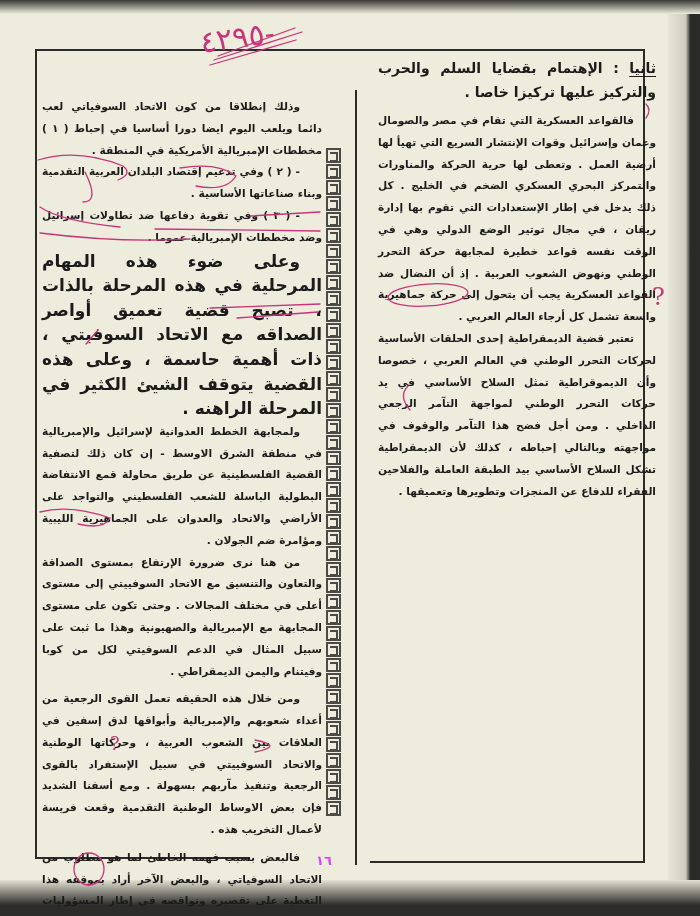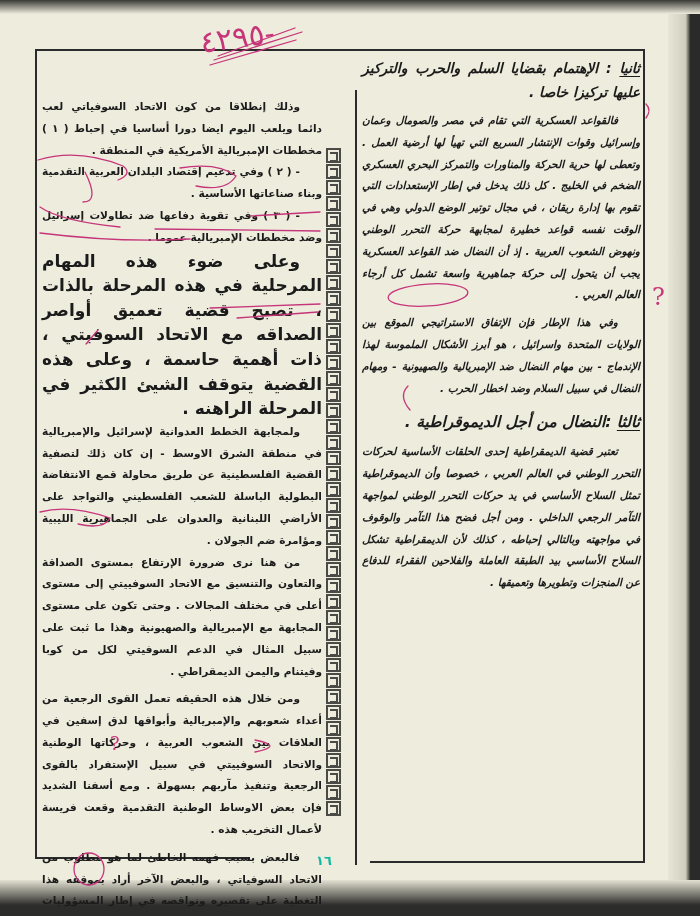--- a/index.html
+++ b/index.html
@@ -37,35 +37,35 @@
   .meander span::after {
     content:""; position:absolute; left:2px; top:2px; width:6px; height:6px;
     border-top:2px solid #4a4a46; border-right:2px solid #4a4a46; border-bottom:2px solid #4a4a46;
   }
 
   .col {
     position:absolute; direction:rtl; text-align:justify; color:#1b1b1b;
     font-family:"DejaVu Sans", sans-serif; font-weight:bold;
   }
   .col p { margin:0; }
-  .col-right { left:362px; top:56px; width:278px; font-size:10.6px; line-height:21.8px;font-style:italic; }
+  .col-right { left:378px; top:56px; width:278px; font-size:10.6px; line-height:21.8px; }
   .col-left { left:42px; top:90px; width:280px; font-size:10.6px; line-height:21.8px; }
 
   .heading { font-size:14px; line-height:24px; font-weight:bold; }
   .heading .lead { text-decoration:underline; text-underline-offset:3px; }
   .heading-mid { font-size:15.5px; line-height:30px; margin-top:8px !important; margin-bottom:4px !important; }
   .heading-mid .lead { text-decoration:underline; }
   .subheading { font-size:12px; line-height:20px; }
   .subheading .lead { text-decoration:underline; }
   .big { font-size:17px; line-height:24.6px; }
   .indent { text-indent:22px; }
   .gap { margin-top:6px !important; }
 
   .page-number {
-    position:absolute; left:316px; top:853px; font-size:13px; color:#14b8a6;
+    position:absolute; left:316px; top:853px; font-size:13px; color:#d946ef;
     font-family:"DejaVu Sans", sans-serif; font-weight:bold;
   }
 
   .annot { position:absolute; color:#c6357a; font-family:"DejaVu Serif", serif; }
   .annot-top { left:200px; top:20px; font-size:30px; transform:rotate(-8deg); letter-spacing:2px; }
   .annot-q1 { left:652px; top:283px; font-size:24px; }
   .annot-q2 { left:110px; top:733px; font-size:18px; }
   .annot-svg { position:absolute; left:0; top:0; width:700px; height:916px; pointer-events:none; }
 </style>
 </head>
@@ -124,31 +124,29 @@
     <span></span>
     <span></span>
     <span></span>
   <span></span>
     <span></span>
 </div>
 
 <div class="col col-right">
   <p class="heading"><span class="lead">ثانيا</span><span> : الإهتمام بقضايا السلم والحرب والتركيز عليها تركيزا خاصا .</span></p>
   <p class="indent gap">فالقواعد العسكرية التي تقام في مصر والصومال وعمان وإسرائيل وقوات الإنتشار السريع التي تهيأ لها أرضية العمل . وتعطى لها حرية الحركة والمناورات والتمركز البحري العسكري الضخم في الخليج . كل ذلك يدخل في إطار الإستعدادات التي تقوم بها إدارة ريقان ، في مجال توتير الوضع الدولي وهي في الوقت نفسه قواعد خطيرة لمجابهة حركة التحرر الوطني ونهوض الشعوب العربية . إذ أن النضال ضد القواعد العسكرية يجب أن يتحول إلى حركة جماهيرية واسعة تشمل كل أرجاء العالم العربي .</p>
-  <p class="indent gap">وفي هذا الإطار فإن الإتفاق الاستراتيجي الموقع بين الولايات المتحدة واسرائيل ، هو أبرز الأشكال الملموسة لهذا الإندماج - بين مهام النضال ضد الإمبريالية والصهيونية - ومهام النضال في سبيل السلام وضد اخطار الحرب .</p>
-  <p class="heading heading-mid"><span class="lead">ثالثا</span><span> :النضال من أجل الديموقراطية .</span></p>
   <p class="indent">تعتبر قضية الديمقراطية إحدى الحلقات الأساسية لحركات التحرر الوطني في العالم العربي ، خصوصا وأن الديموقراطية تمثل السلاح الأساسي في يد حركات التحرر الوطني لمواجهة التآمر الرجعي الداخلي . ومن أجل فضح هذا التآمر والوقوف في مواجهته وبالتالي إحباطه ، كذلك لأن الديمقراطية تشكل السلاح الأساسي بيد الطبقة العاملة والفلاحين الفقراء للدفاع عن المنجزات وتطويرها وتعميقها .</p>
 </div>
 
 <div class="col col-left">
   <p class="indent gap">وذلك إنطلاقا من كون الاتحاد السوفياتي لعب دائما ويلعب اليوم ايضا دورا أساسيا في إحباط ( ١ ) مخططات الإمبريالية الأمريكية في المنطقة .</p>
   <p class="indent">- ( ٢ ) وفي تدعيم إقتصاد البلدان العربية التقدمية وبناء صناعاتها الأساسية .</p>
   <p class="indent">- ( ٣ ) وفي تقوية دفاعها ضد تطاولات إسرائيل وضد مخططات الإمبريالية عموما .</p>
   <p class="indent big">وعلى ضوء هذه المهام المرحلية في هذه المرحلة بالذات ، تصبح قضية تعميق أواصر الصداقه مع الاتحاد السوفيتي ، ذات أهمية حاسمة ، وعلى هذه القضية يتوقف الشيئ الكثير في المرحلة الراهنه .</p>
-  <p class="indent">ولمجابهة الخطط العدوانية لإسرائيل والإمبريالية في منطقة الشرق الاوسط - إن كان ذلك لتصفية القضية الفلسطينية عن طريق محاولة قمع الانتفاضة البطولية الباسلة للشعب الفلسطيني والتواجد على الأراضي اللبنانية والعدوان على الجماهيرية الليبية ومؤامرة ضم الجولان .</p>
+  <p class="indent">ولمجابهة الخطط العدوانية لإسرائيل والإمبريالية في منطقة الشرق الاوسط - إن كان ذلك لتصفية القضية الفلسطينية عن طريق محاولة قمع الانتفاضة البطولية الباسلة للشعب الفلسطيني والتواجد على الأراضي والاتحاد والعدوان على الجماهيرية الليبية ومؤامرة ضم الجولان .</p>
   <p class="indent">من هنا نرى ضرورة الإرتفاع بمستوى الصداقة والتعاون والتنسيق مع الاتحاد السوفييتي إلى مستوى أعلى في مختلف المجالات . وحتى تكون على مستوى المجابهة مع الإمبريالية والصهيونية وهذا ما ثبت على سبيل المثال في الدعم السوفيتي لكل من كوبا وفيتنام واليمن الديمقراطي .</p>
   <p class="indent gap">ومن خلال هذه الحقيقه تعمل القوى الرجعية من أعداء شعوبهم والإمبريالية وأبواقها لدق إسفين في العلاقات بين الشعوب العربية ، وحركاتها الوطنية والاتحاد السوفييتي في سبيل الإستفراد بالقوى الرجعية وتنفيذ مآربهم بسهولة . ومع أسفنا الشديد فإن بعض الاوساط الوطنية التقدمية وقعت فريسة لأعمال التخريب هذه .</p>
   <p class="indent gap">فالبعض بسبب فهمه الخاطئ لما هو مطلوب من الاتحاد السوفياتي ، والبعض الآخر أراد بموقفه هذا التغطية على تقصيره ونواقصه في إطار المسؤوليات التي يتحملها . وعلى سبيل المثال موقف الملك الحسن ملك المغرب تجاه الاتحاد السوفياتي والتي يدعي فيها عن</p>
 </div>
 
 <div class="page-number">١٦</div>
 
 <div class="annot annot-top">٤٢٩٥-</div>
 <div class="annot annot-q1">?</div>
 <div class="annot annot-q2">?</div>

